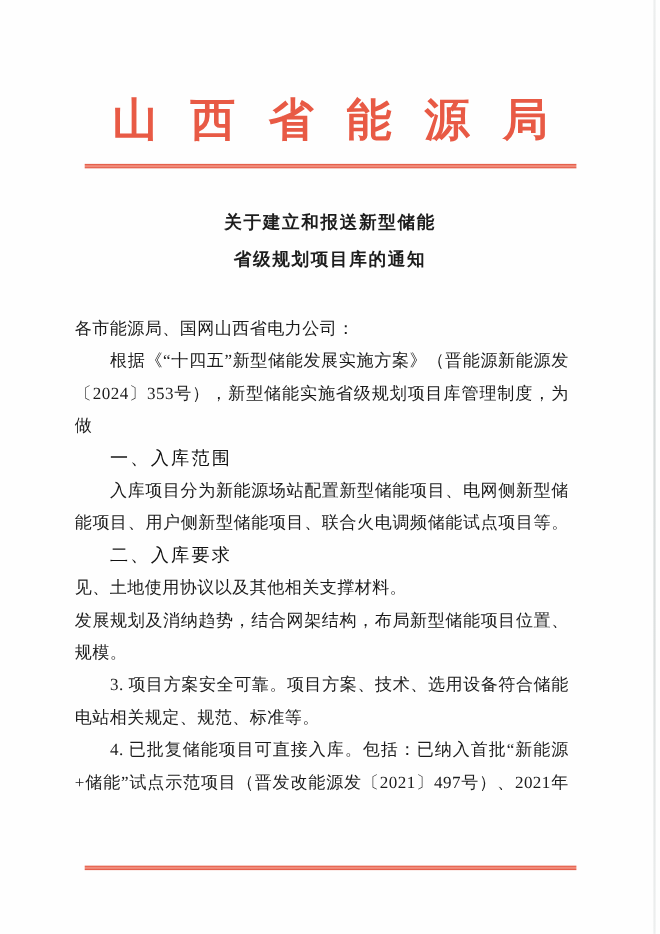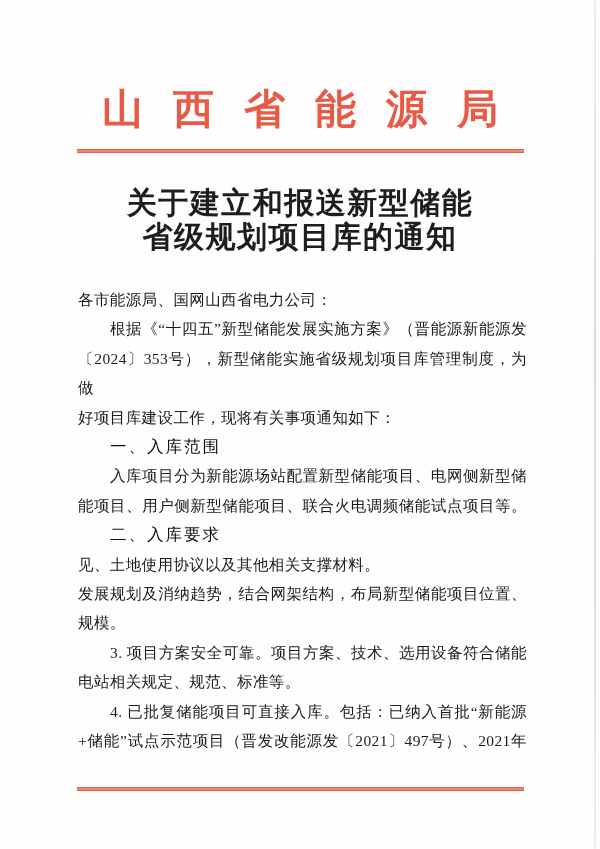--- a/index.html
+++ b/index.html
@@ -31,24 +31,24 @@
   }
   .rule{
     position:absolute;left:77px;width:447px;height:4px;
     background:linear-gradient(to bottom,var(--rule-red),#f49c8c 50%,var(--rule-red));
   }
   .rule-top{top:149px;}
   .rule-bottom{top:787px;}
   .doc-title{
     position:absolute;top:186px;left:0;width:100%;
     text-align:center;color:var(--title-text);
-    font-size:30px;font-weight:700;line-height:34px;letter-spacing:1.5px;
+    font-size:16px;font-weight:700;line-height:34px;letter-spacing:1.5px;
   }
   .doc-body{
-    position:absolute;left:78px;top:285px;width:449px;
+    position:absolute;left:68px;top:285px;width:449px;
     font-size:15.5px;line-height:29.4px;color:var(--body-text);
     letter-spacing:0.4px;
   }
   .ln{min-height:29.4px;white-space:normal;}
   .indent{text-indent:32px;}
   .just{text-align:justify;text-align-last:justify;}
   .heading{
     font-family:"Liberation Sans", sans-serif;
     font-weight:400;font-size:16.5px;letter-spacing:2px;
     color:#111;
@@ -65,21 +65,20 @@
 
   <div class="doc-title">
     <div>关于建立和报送新型储能</div>
     <div>省级规划项目库的通知</div>
   </div>
 
   <div class="doc-body">
     <div class="ln">各市能源局、国网山西省电力公司：</div>
     <div class="ln indent just">根据《“十四五”新型储能发展实施方案》（晋能源新能源发</div>
     <div class="ln just">〔2024〕353号），新型储能实施省级规划项目库管理制度，为做</div>
-    <div class="ln">好项目库建设工作，现将有关事项通知如下：</div>
     <div class="ln indent heading">一、入库范围</div>
     <div class="ln indent just">入库项目分为新能源场站配置新型储能项目、电网侧新型储</div>
     <div class="ln just">能项目、用户侧新型储能项目、联合火电调频储能试点项目等。</div>
     <div class="ln indent heading">二、入库要求</div>
     <div class="ln">见、土地使用协议以及其他相关支撑材料。</div>
     <div class="ln just">发展规划及消纳趋势，结合网架结构，布局新型储能项目位置、</div>
     <div class="ln">规模。</div>
     <div class="ln indent just">3. 项目方案安全可靠。项目方案、技术、选用设备符合储能</div>
     <div class="ln">电站相关规定、规范、标准等。</div>
     <div class="ln indent just">4. 已批复储能项目可直接入库。包括：已纳入首批“新能源</div>

